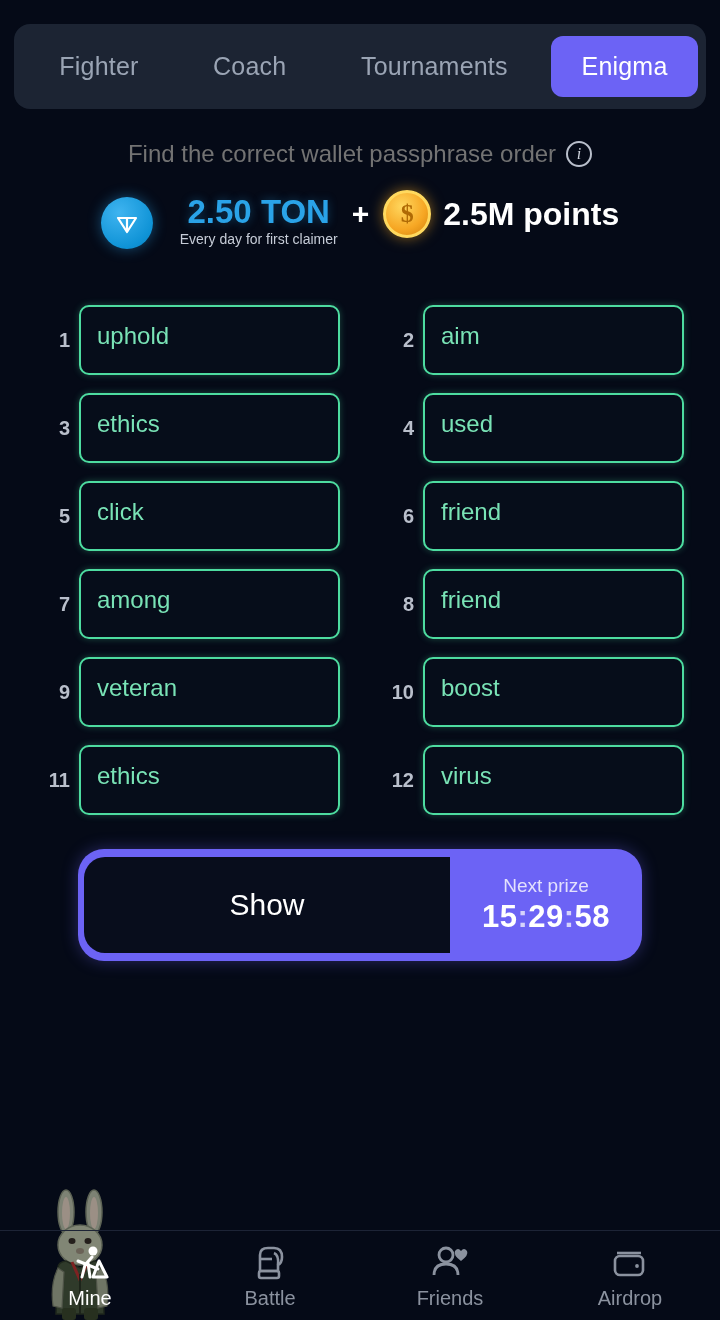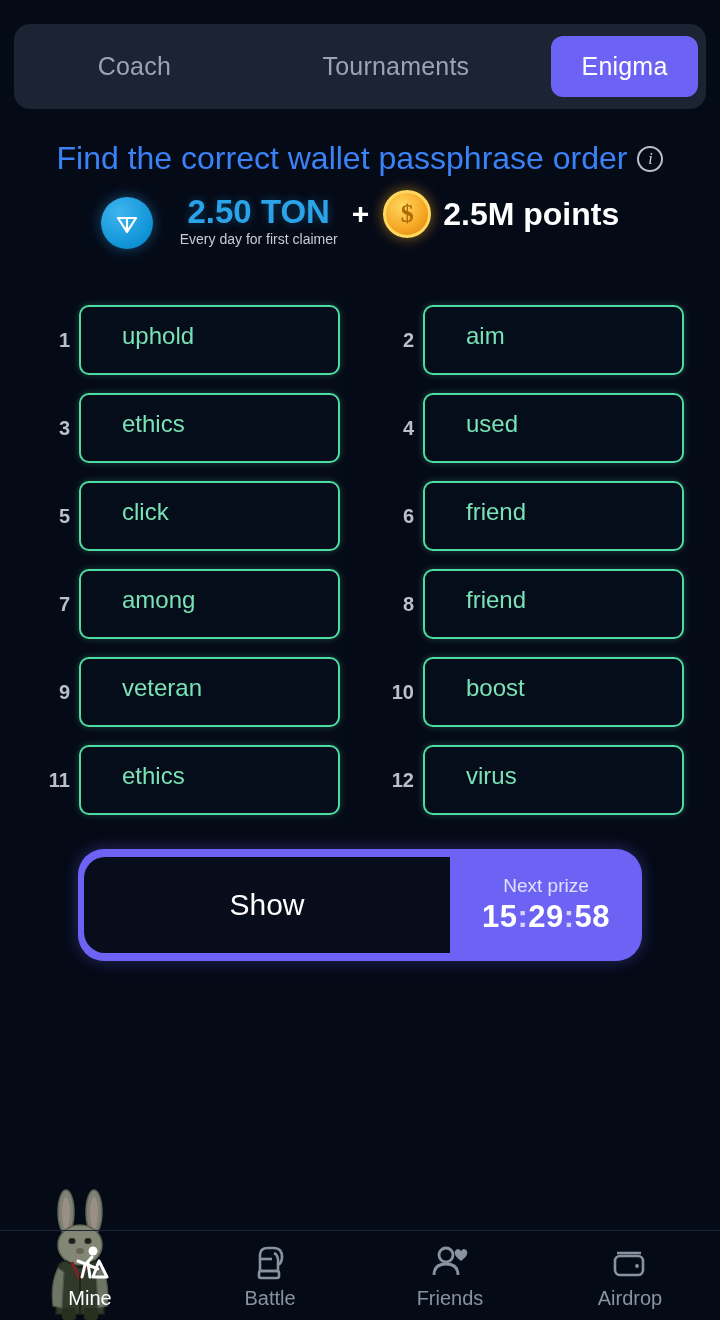--- a/index.html
+++ b/index.html
@@ -54,22 +54,22 @@
     position: absolute;
     top: 140px;
     left: 0;
     width: 720px;
     display: flex;
     align-items: center;
     justify-content: center;
     gap: 10px;
   }
   .title-text {
-    font-size: 32px;
-    color: #3b82f6;
+    font-size: 24px;
+    color: #737373;
     font-weight: 400;
     text-align: center;
   }
   .info-icon {
     width: 26px;
     height: 26px;
     border: 2px solid #b9bfcb;
     border-radius: 50%;
     color: #cfd4dd;
     font-size: 16px;
@@ -194,21 +194,20 @@
     box-shadow: 0 0 7px rgba(77,220,160,0.30);
     display: flex;
     align-items: center;
     padding: 0 16px;
   }
   .word-text {
     font-size: 24px;
     color: #79e3b6;
     position: relative;
     top: -4px;
-    margin-left: 25px;
   }
 
   
   .action-bar {
     position: absolute;
     top: 849px;
     left: 78px;
     width: 564px;
     height: 112px;
     background: #6c63f5;
@@ -284,20 +283,21 @@
     color: #8b929f;
   }
   .nav-item.active { color: #ffffff; }
   .nav-label { font-size: 20px; }
   .nav-icon { width: 44px; height: 44px; display: block; }
 </style>
 </head>
 <body>
 
 <div class="tabbar">
+  <div class="tab">Fighter</div>
   <div class="tab">Coach</div>
   <div class="tab">Tournaments</div>
   <div class="tab active">Enigma</div>
 </div>
 
 <div class="title-row">
   <div class="title-text">Find the correct wallet passphrase order</div>
   <div class="info-icon">i</div>
 </div>
 

